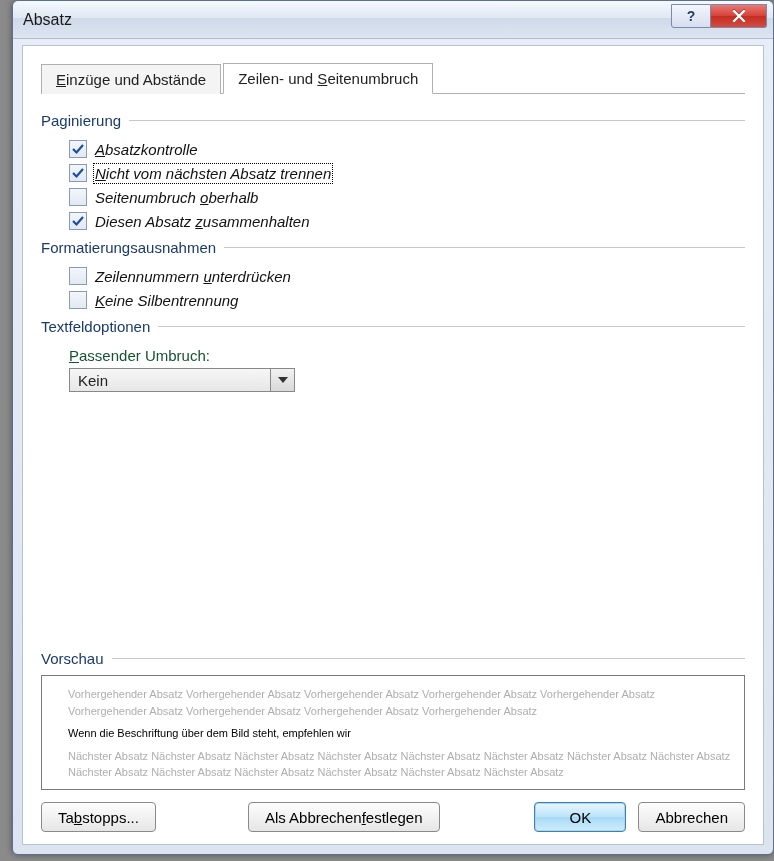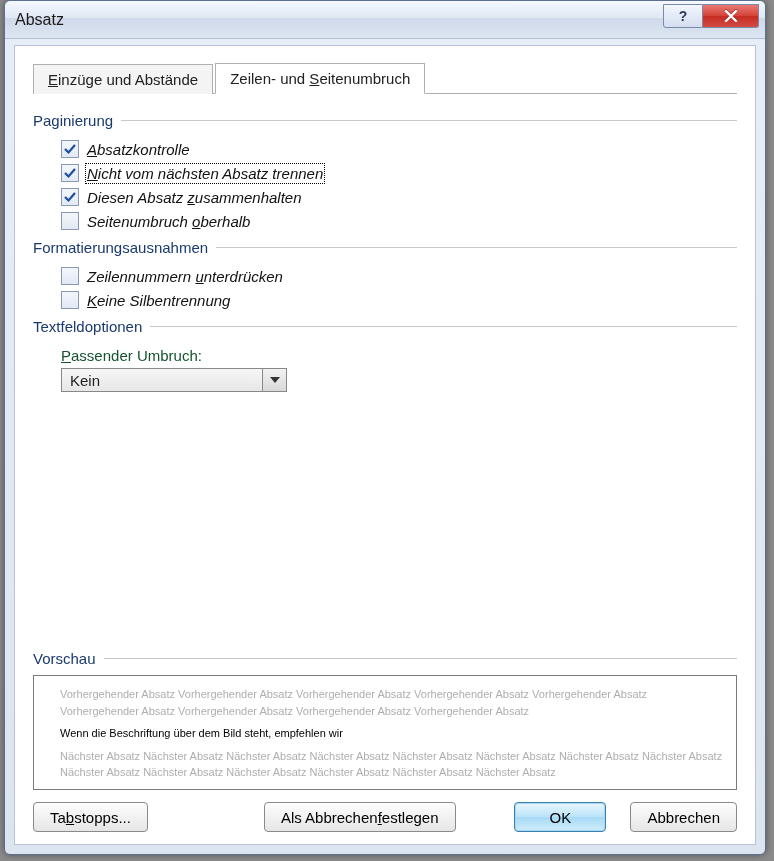--- a/index.html
+++ b/index.html
@@ -8,21 +8,21 @@
     padding: 0;
     width: 774px;
     height: 861px;
     font-family: "Segoe UI", Tahoma, sans-serif;
     font-size: 15px;
     background: #8a8a8a;
     overflow: hidden;
   }
   .window {
     position: absolute;
-    left: 4px; top: 0;
+    left: 12px; top: 0;
     width: 762px; height: 855px;
     background: linear-gradient(to bottom, #e8eef7 0%, #dce4f0 100%);
     border: 1px solid #5b6f8f;
     border-radius: 6px;
     box-shadow: 0 0 6px rgba(0,0,0,0.4);
     display: flex;
     flex-direction: column;
   }
   .titlebar {
     height: 38px;
@@ -181,21 +181,21 @@
     line-height: 1.5;
   }
   .preview-box .current {
     color: #000;
     margin: 6px 0;
   }
 
   .button-row {
     display: flex;
     align-items: center;
-    gap: 24px;
+    gap: 12px;
     margin-top: 12px;
   }
   .btn {
     height: 30px;
     padding: 0 16px;
     border: 1px solid #8a8a8a;
     background: linear-gradient(to bottom,#fdfdfd,#e6e6e6);
     border-radius: 4px;
     color: #000;
     display: inline-flex; align-items: center; justify-content: center;
@@ -254,31 +254,31 @@
       <div class="check-row">
         <span class="chk">
           <svg width="14" height="14" viewBox="0 0 14 14">
               <path d="M2 7 L5.5 10.5 L12 3" fill="none" stroke="#1c4da0" stroke-width="2.2"></path>
             </svg>
         </span>
         <span class="check-label focused"><span class="ul">N</span><span>icht vom nächsten Absatz trennen</span></span>
       </div>
 
       <div class="check-row">
+        <span class="chk"></span>
+        <span class="check-label"><span>Seitenumbruch </span><span class="ul">o</span><span>berhalb</span></span>
+      </div>
+
+      <div class="check-row">
         <span class="chk">
           <svg width="14" height="14" viewBox="0 0 14 14">
               <path d="M2 7 L5.5 10.5 L12 3" fill="none" stroke="#1c4da0" stroke-width="2.2"></path>
             </svg>
         </span>
         <span class="check-label"><span>Diesen Absatz </span><span class="ul">z</span><span>usammenhalten</span></span>
-      </div>
-
-      <div class="check-row">
-        <span class="chk"></span>
-        <span class="check-label"><span>Seitenumbruch </span><span class="ul">o</span><span>berhalb</span></span>
       </div>
 
       <div class="group-header">
         <span class="label">Formatierungsausnahmen</span>
         <span class="line"></span>
       </div>
 
       <div class="check-row">
         <span class="chk"></span>
         <span class="check-label"><span>Zeilennummern </span><span class="ul">u</span><span>nterdrücken</span></span>

